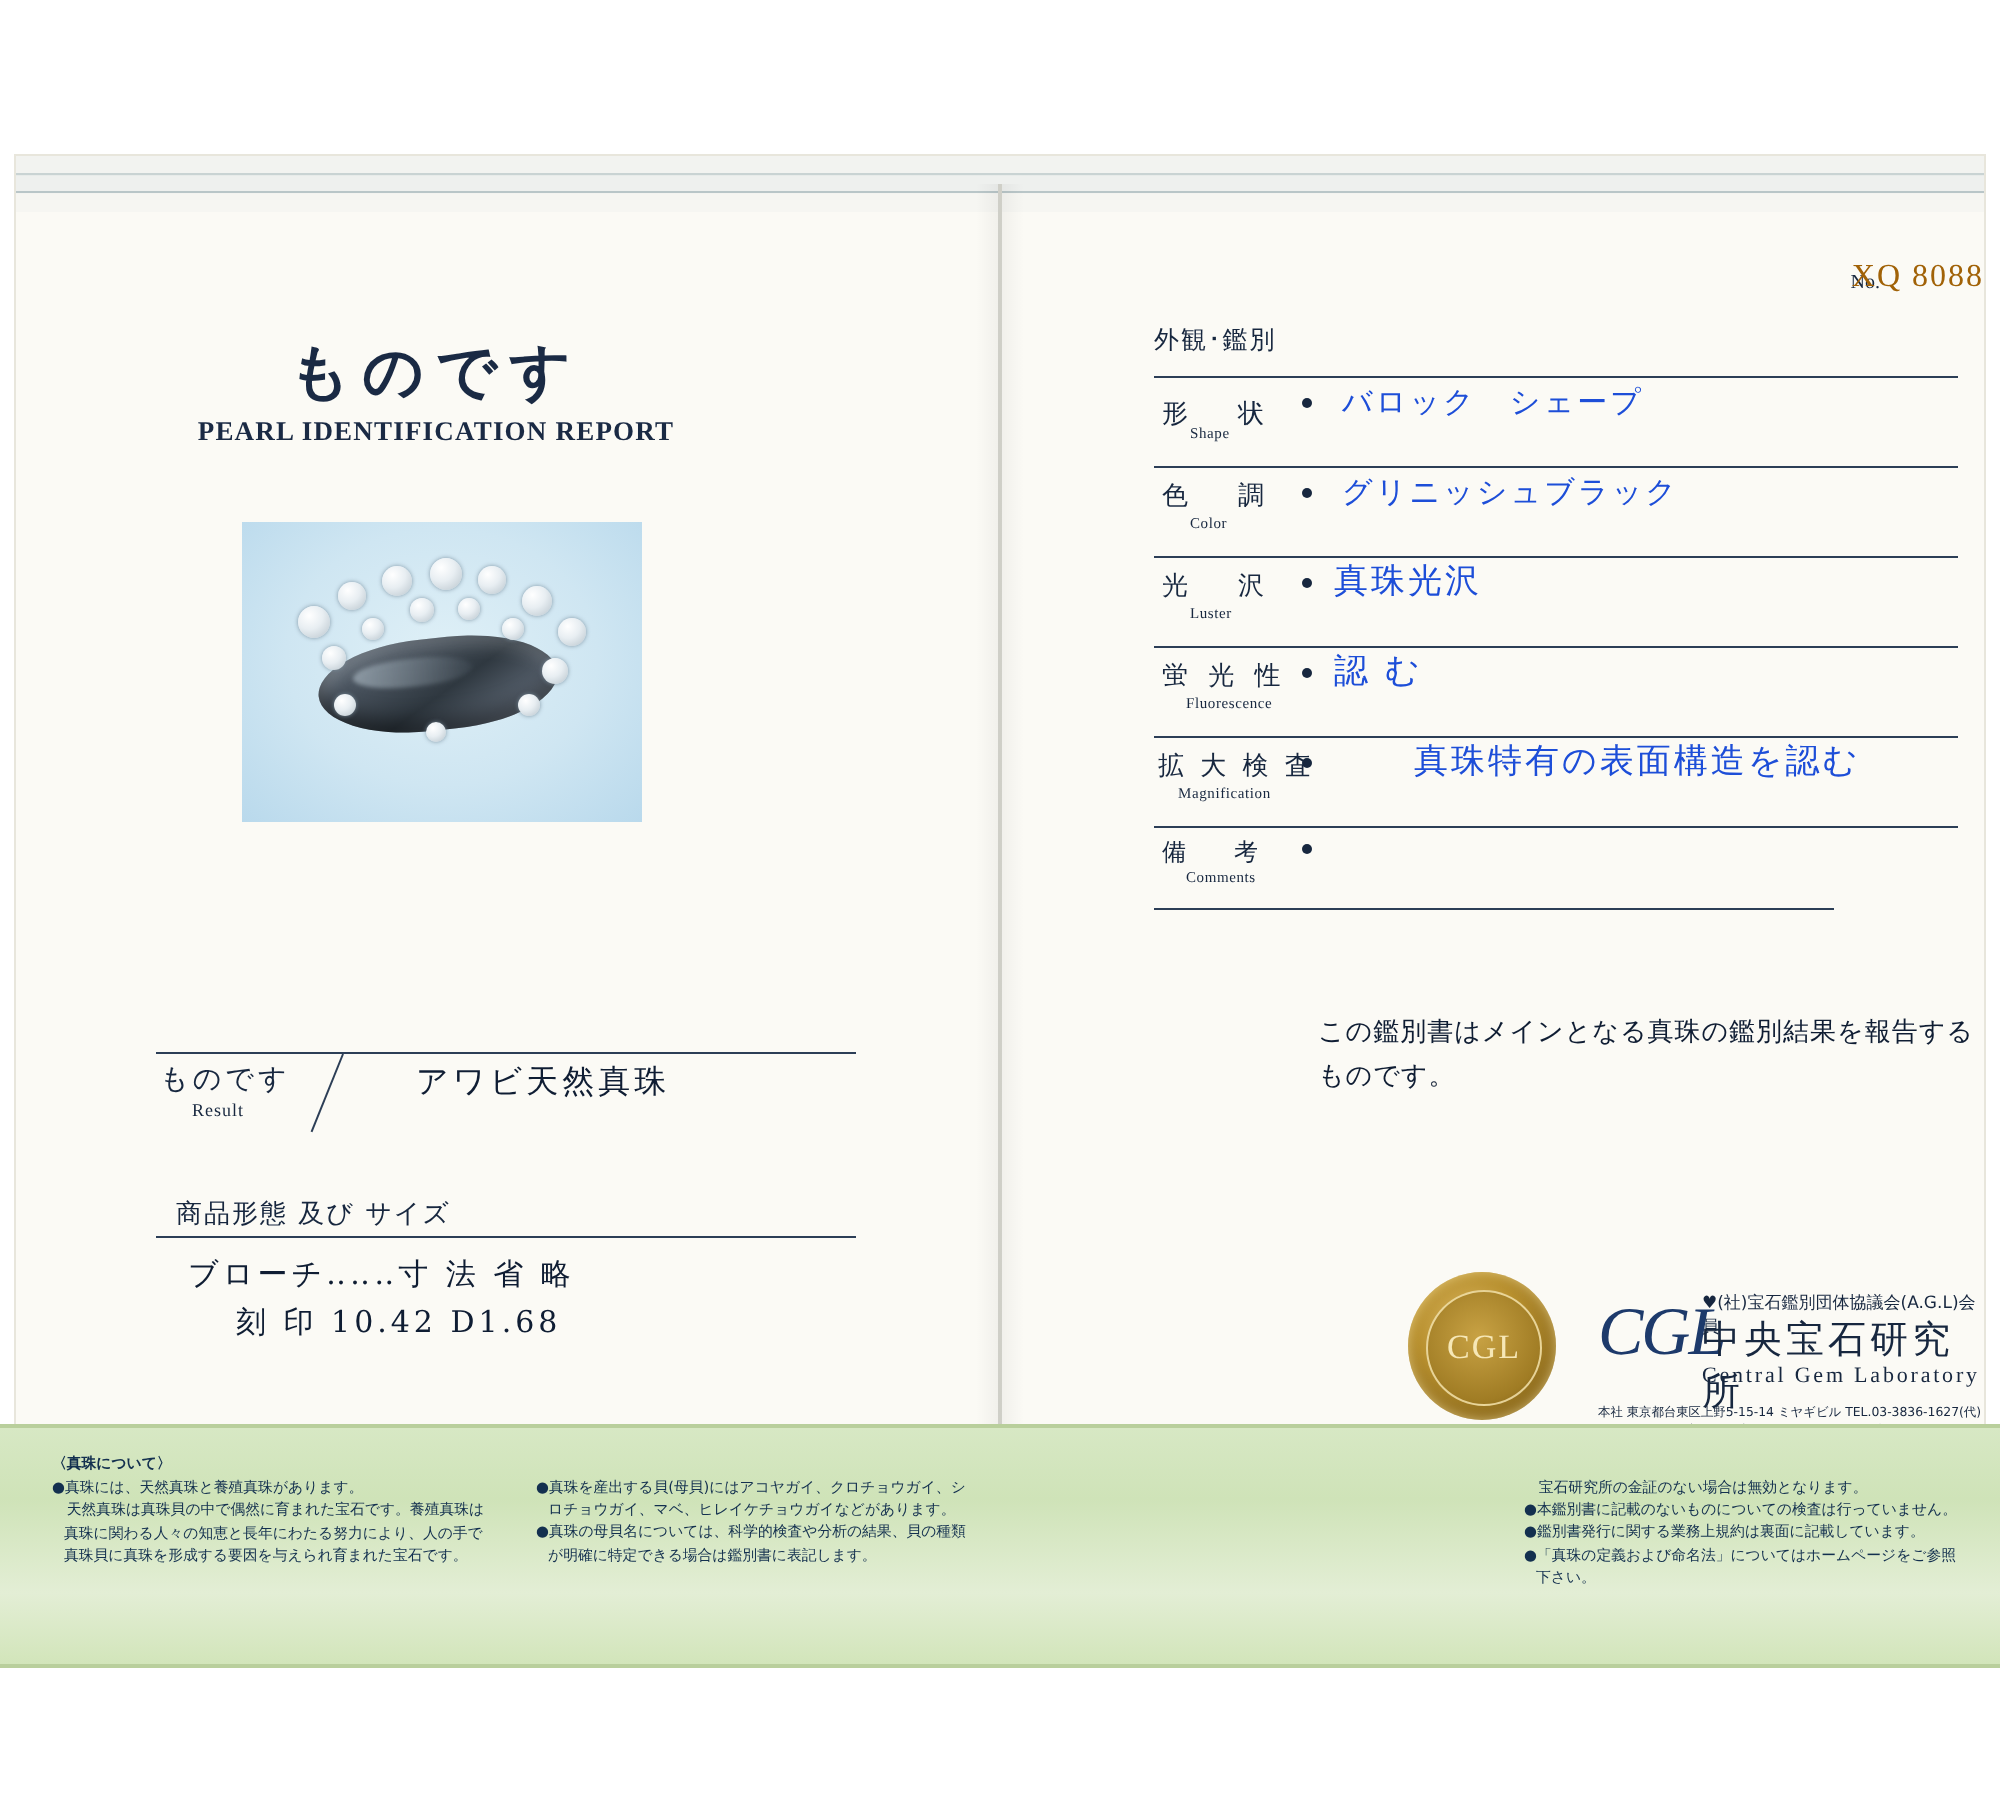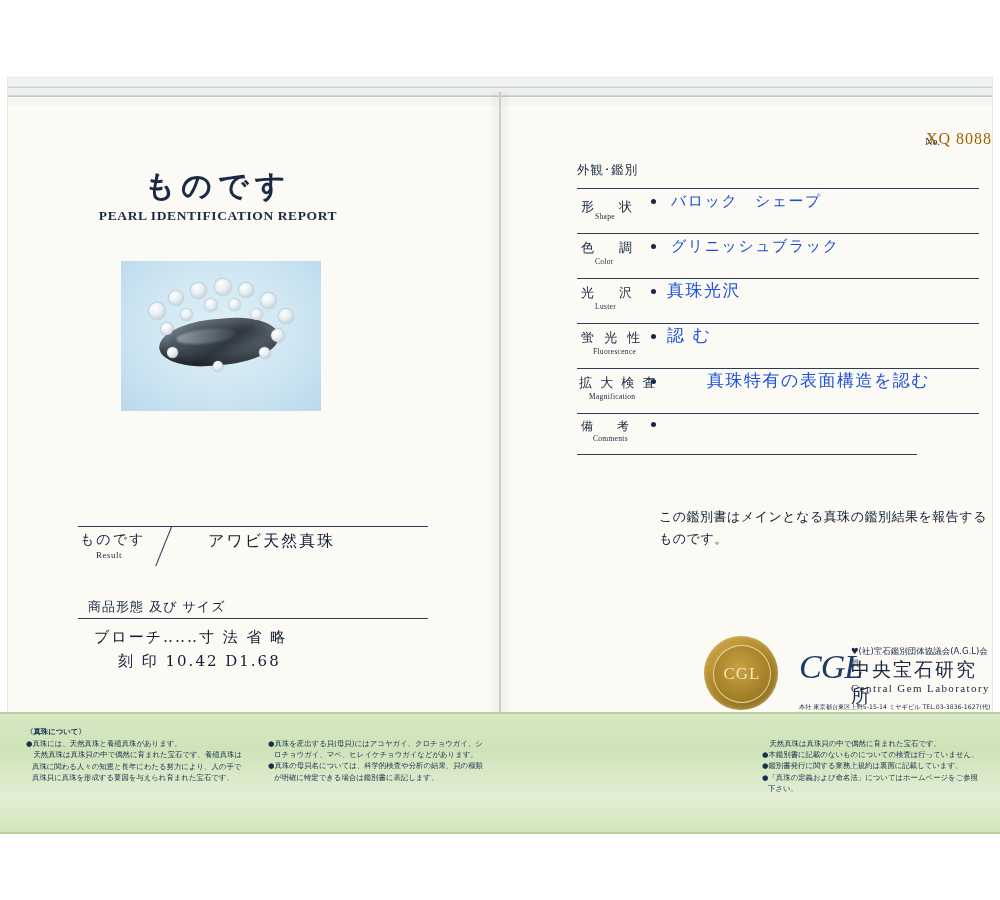--- a/index.html
+++ b/index.html
@@ -499,20 +499,20 @@
       <span class="strip-bullet">　<span>天然真珠は真珠貝の中で偶然に育まれた宝石です。養殖真珠は真珠に関わる人々の知恵と長年にわたる努力により、人の手で真珠貝に真珠を形成する要因を与えられ育まれた宝石です。</span></span>
     </div>
 
     <div class="strip-col" style="left:268px; top:24px; width:218px;">
       <span class="strip-bullet">●<span>真珠を産出する貝(母貝)にはアコヤガイ、クロチョウガイ、シロチョウガイ、マベ、ヒレイケチョウガイなどがあります。</span></span>
       <span class="strip-bullet">●<span>真珠の母貝名については、科学的検査や分析の結果、貝の種類が明確に特定できる場合は鑑別書に表記します。</span></span>
     </div>
 
 
     <div class="strip-col" style="left:762px; top:24px; width:222px;">
-      <span class="strip-bullet">　<span>天然真珠は真珠貝の中で偶然に育まれた宝石です。</span></span>
+      <span class="strip-bullet">　<span>宝石研究所の金証のない場合は無効となります。</span></span>
       <span class="strip-bullet">●<span>本鑑別書に記載のないものについての検査は行っていません。</span></span>
       <span class="strip-bullet">●<span>鑑別書発行に関する業務上規約は裏面に記載しています。</span></span>
       <span class="strip-bullet">●<span>「真珠の定義および命名法」についてはホームページをご参照下さい。</span></span>
     </div>
   </div>
 
 </div>
 
 </body></html>

